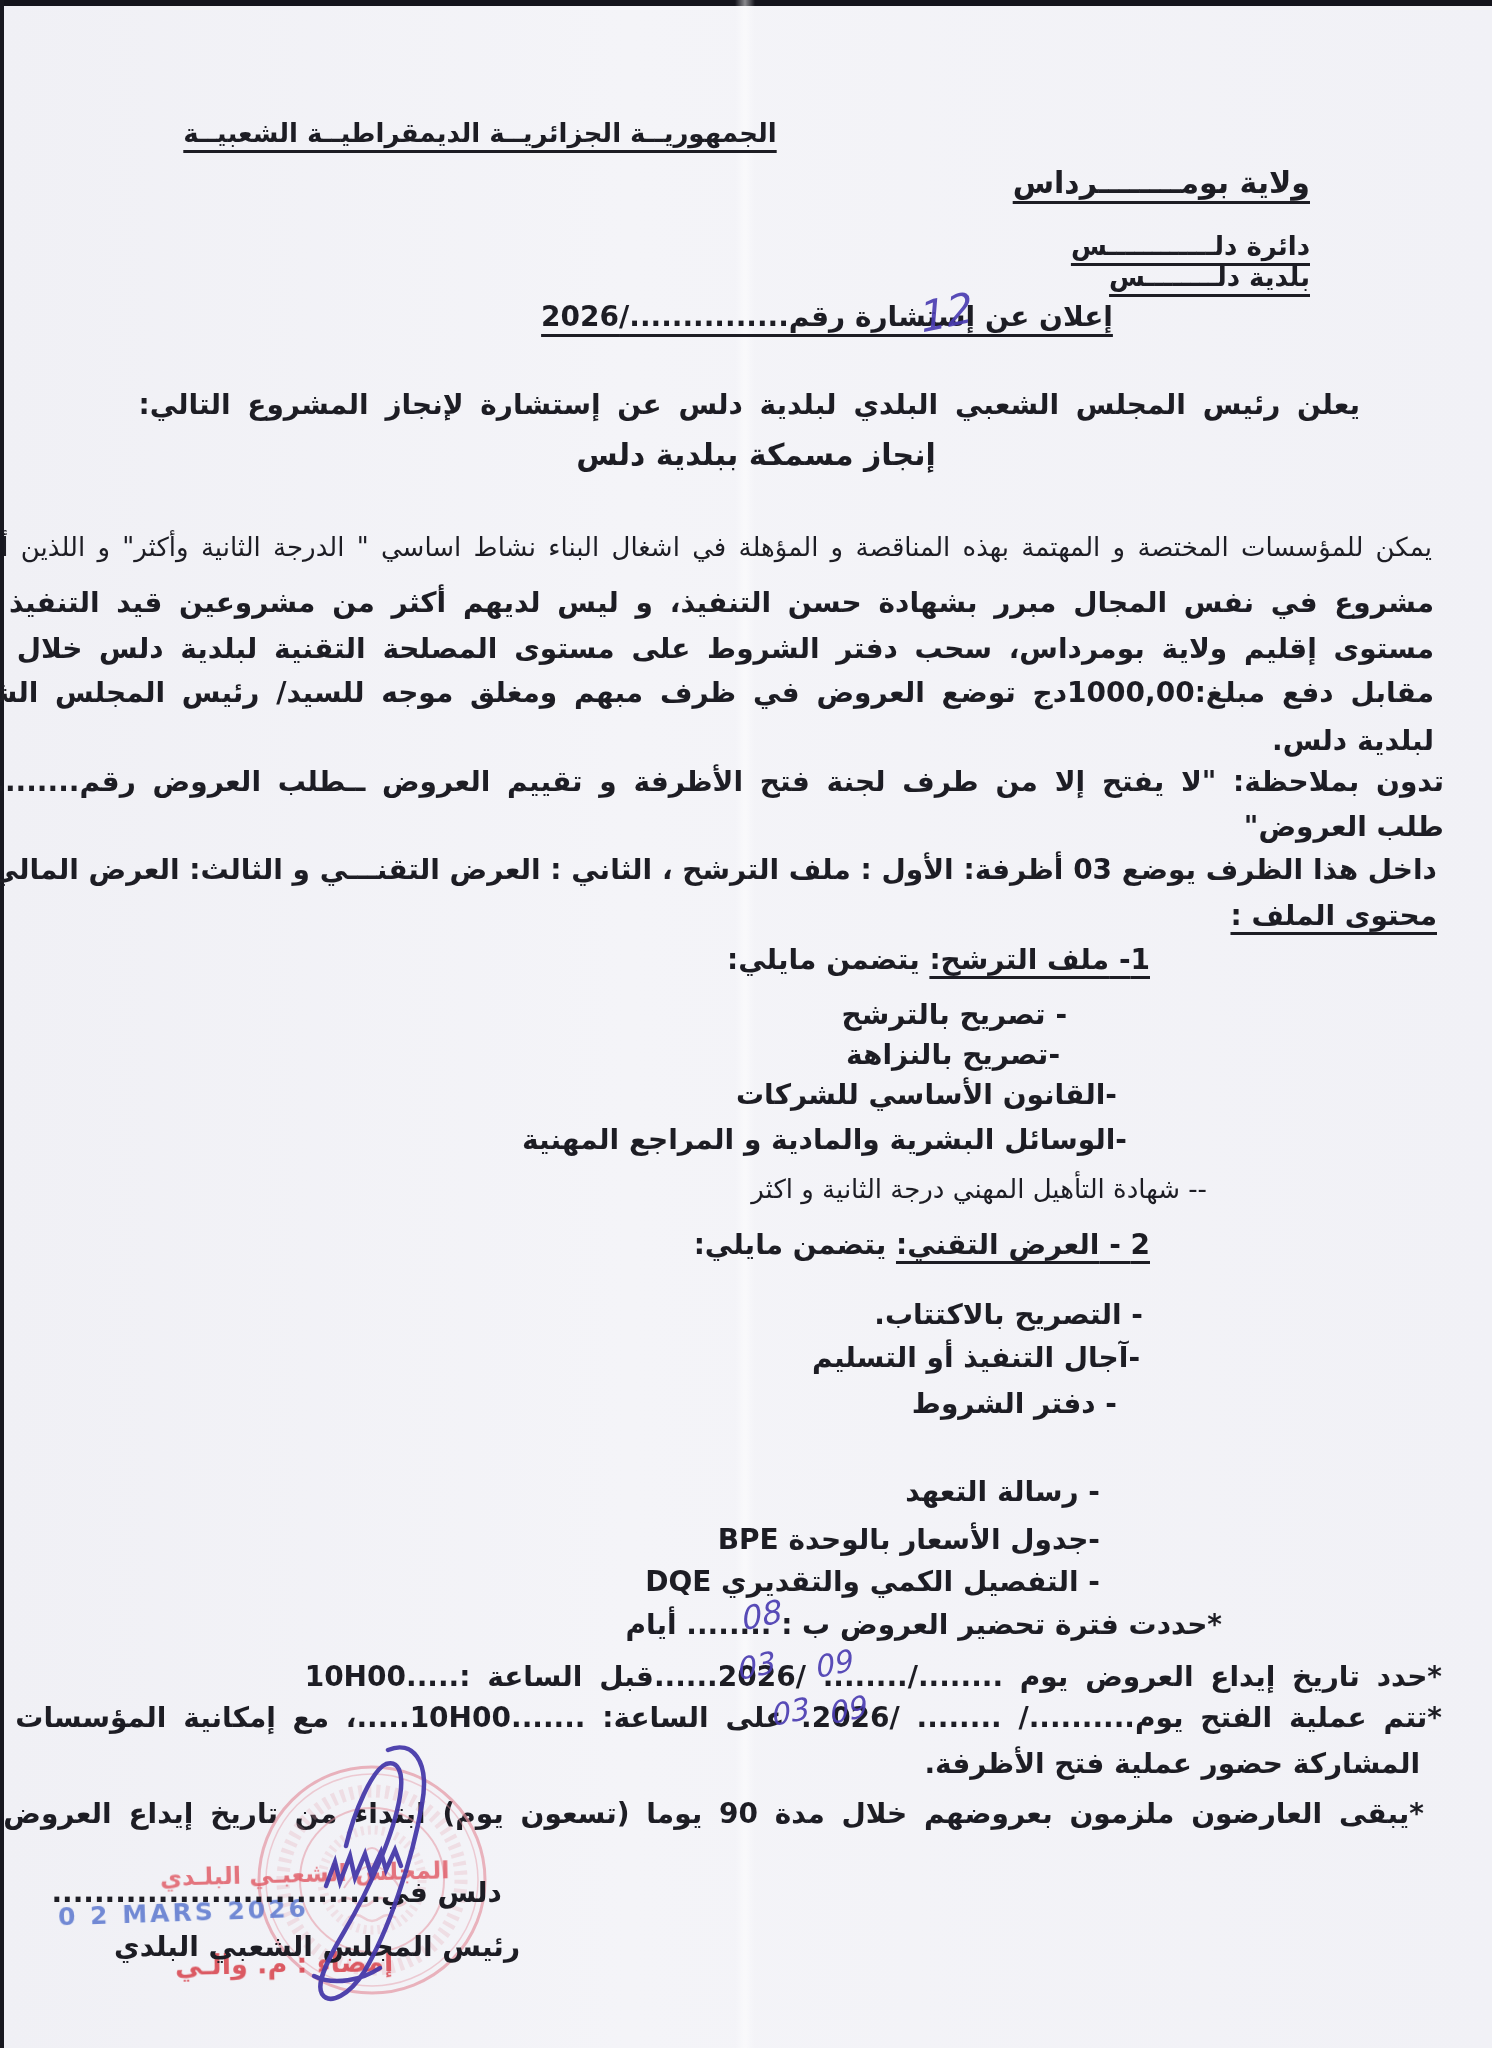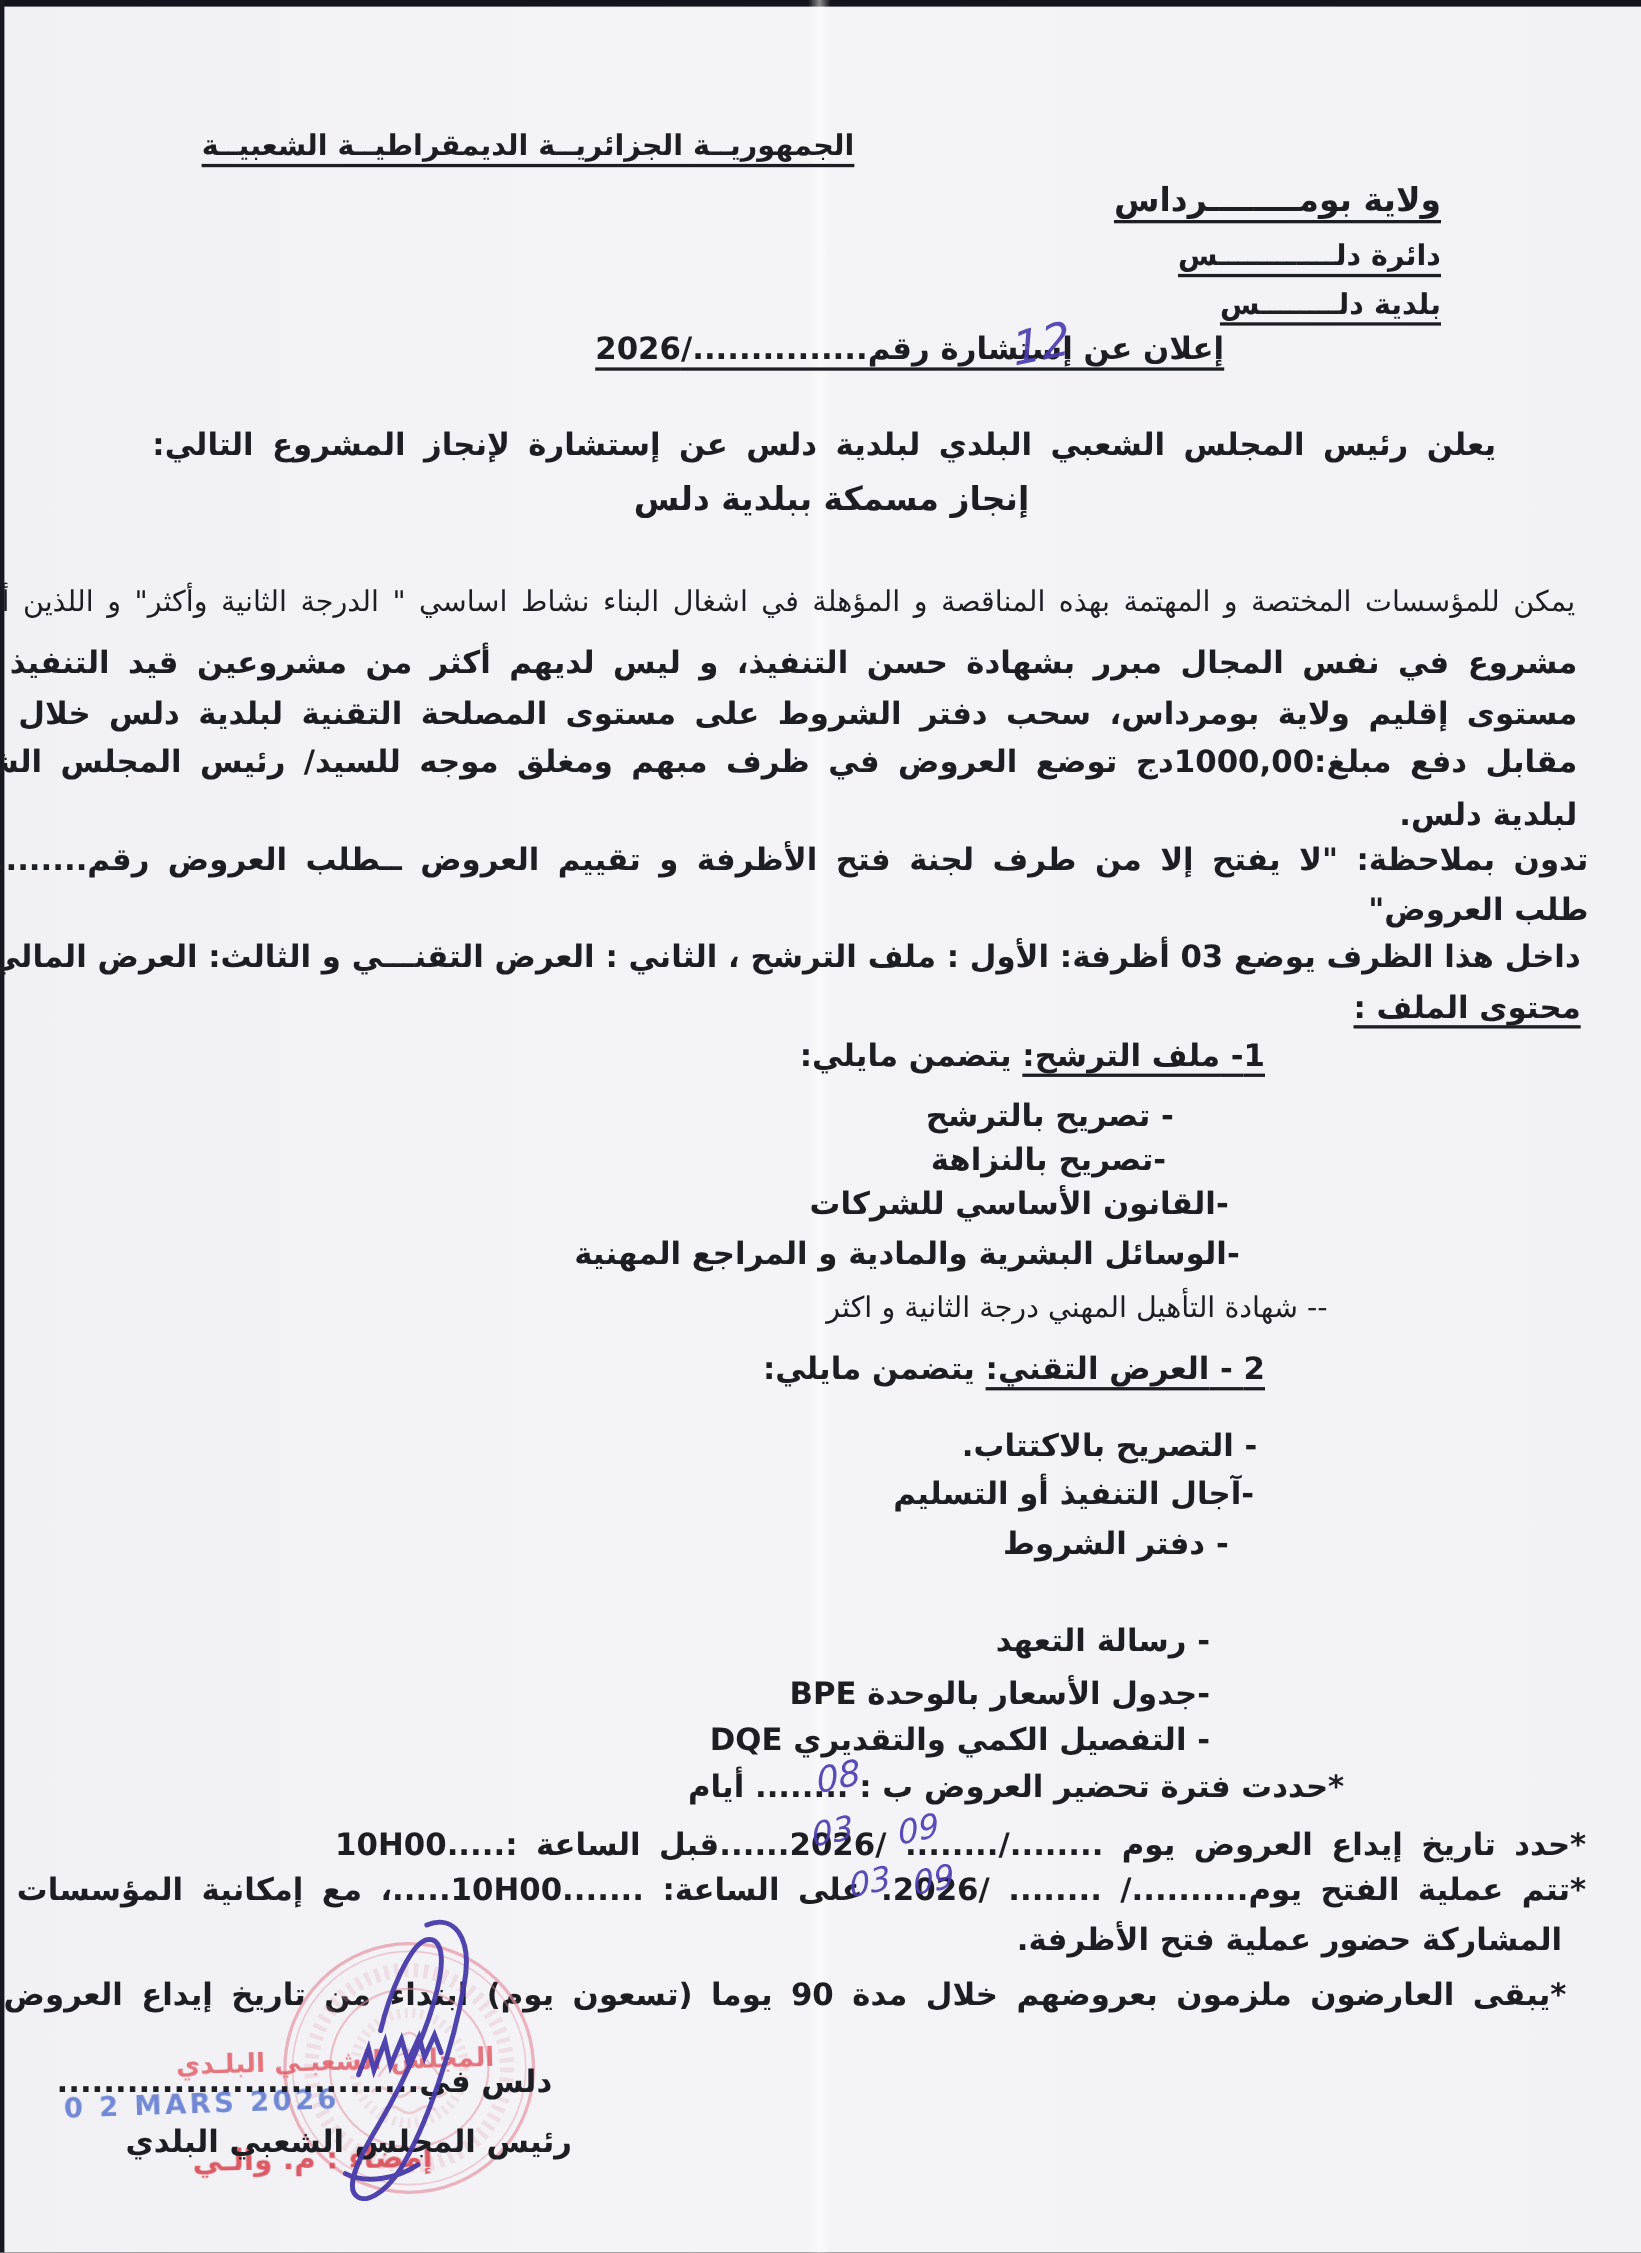--- a/index.html
+++ b/index.html
@@ -33,21 +33,21 @@
 </head>
 <body>
 
 <div class="page">
   <div class="edge-top"></div>
   <div class="edge-left"></div>
   <div class="fold"></div>
 
   <div class="t c u" style="top:114px;left:140px;width:680px;font-size:26px;">الجمهوريــة الجزائريــة الديمقراطيــة الشعبيــة</div>
   <div class="t u" style="top:164px;right:182px;font-size:30px;">ولاية بومــــــــرداس</div>
-  <div class="t u" style="top:214px;right:182px;font-size:26px;">دائرة دلــــــــــــس</div>
+  <div class="t u" style="top:227px;right:182px;font-size:26px;">دائرة دلــــــــــــس</div>
   <div class="t u" style="top:258px;right:182px;font-size:26px;margin-left:19px;">بلدية دلــــــــس</div>
 
   <div class="t c u" style="top:298px;left:377px;width:900px;">إعلان عن إستشارة رقم.............../2026</div>
   <div class="hw" style="left:920px;top:288px;font-size:42px;">12</div>
 
   <div class="t wide" style="top:386px;right:132px;">يعلن رئيس المجلس الشعبي البلدي لبلدية دلس  عن إستشارة لإنجاز المشروع التالي:</div>
   <div class="t c" style="top:436px;left:446px;width:620px;font-size:30px;">إنجاز مسمكة ببلدية دلس</div>
 
   <div class="t n" style="top:528px;right:60px;font-size:26px;word-spacing:4px;">يمكن للمؤسسات المختصة و المهتمة بهذه المناقصة و المؤهلة في اشغال البناء نشاط اساسي " الدرجة الثانية وأكثر" و اللذين أنجزو</div>
   <div class="t wide" style="top:584px;right:58px;">مشروع في نفس المجال مبرر بشهادة حسن التنفيذ، و ليس لديهم أكثر من مشروعين قيد التنفيذ غير مستلمين على</div>

